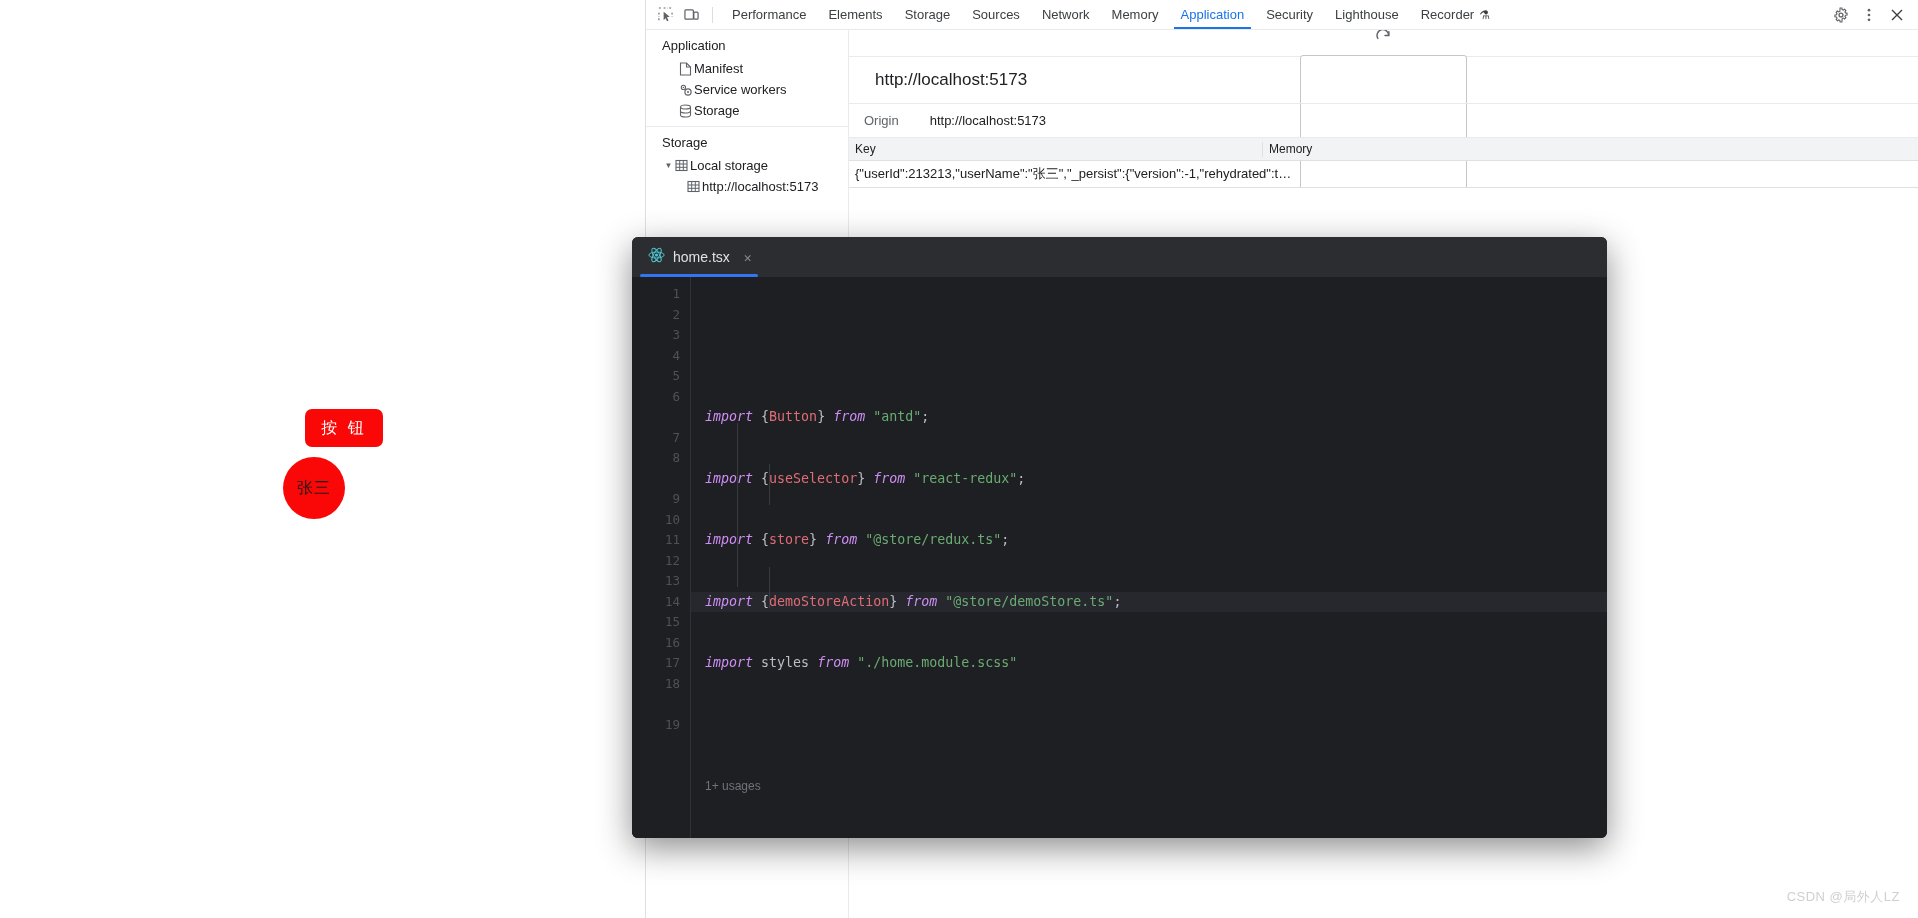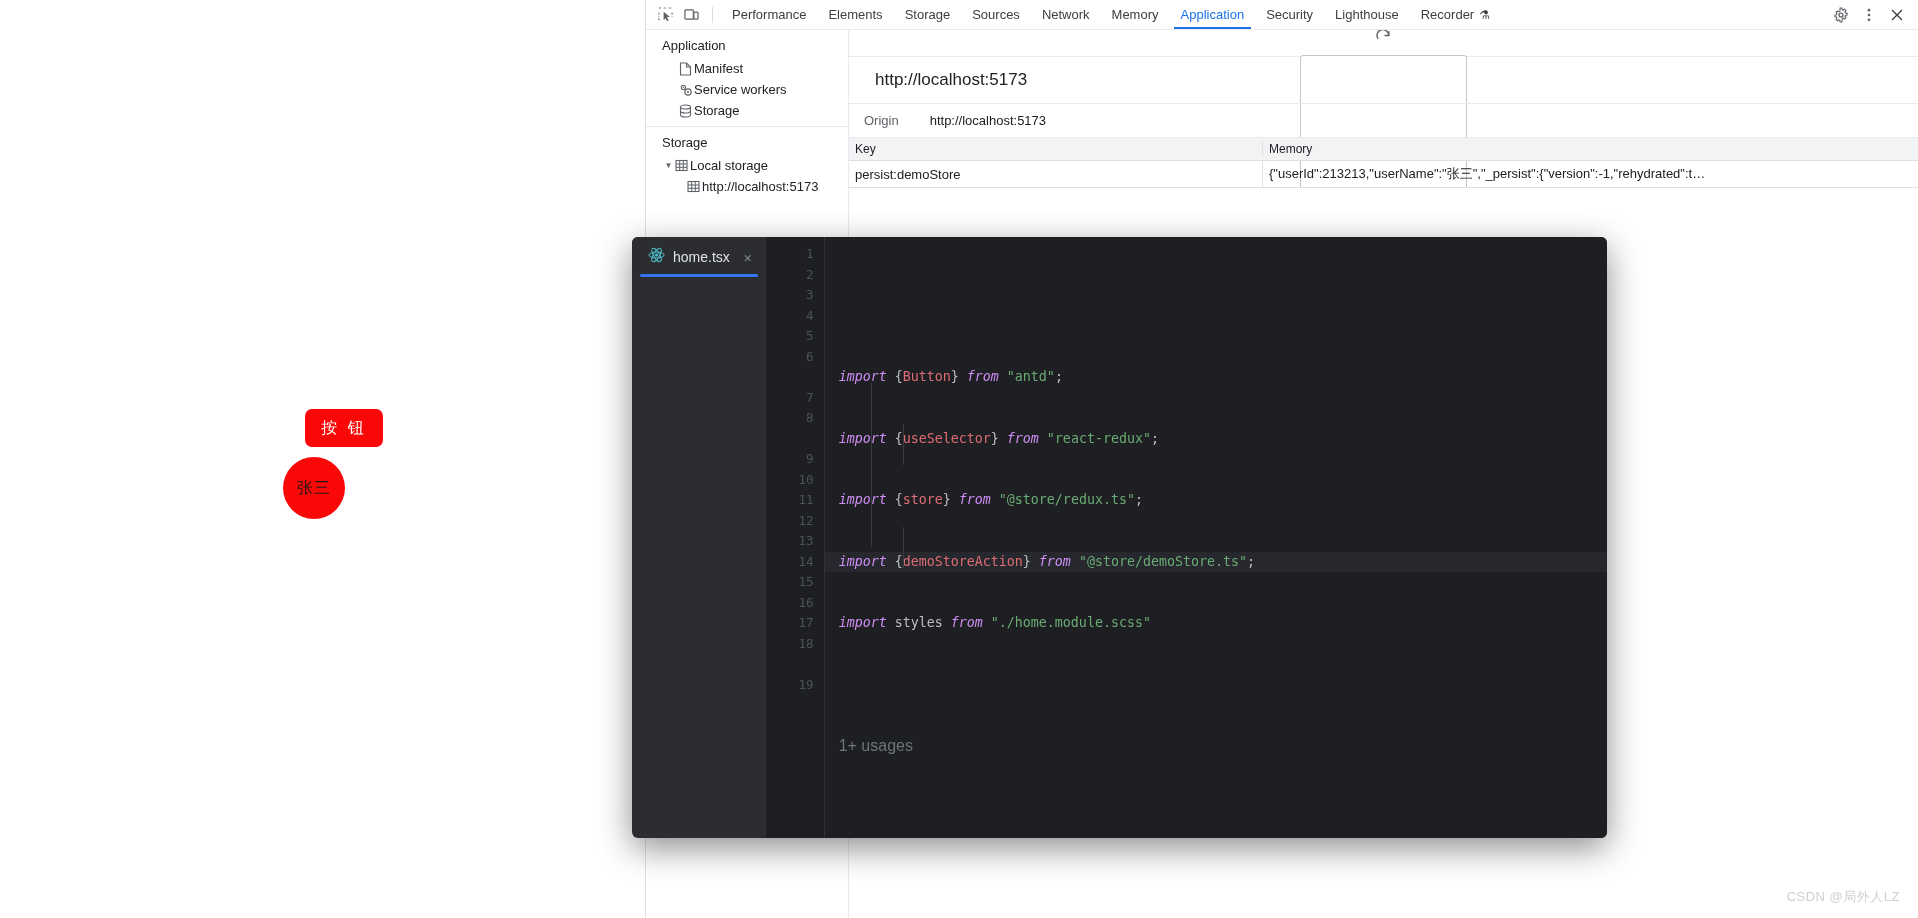--- a/index.html
+++ b/index.html
@@ -121,21 +121,21 @@
   .kv-row .c1 { width:414px; padding-left:6px; border-right:1px solid #e0e0e0; height:27px; display:flex; align-items:center; overflow:hidden; }
   .kv-row .c2 { flex:1; padding-left:6px; white-space:nowrap; overflow:hidden; text-overflow:ellipsis; }
 
   .kv-fill { flex:1; background:#fff; }
 
   
   .editor {
     position:absolute; left:632px; top:237px; width:975px; height:601px;
     background:#2b2d30; border-radius:6px;
     box-shadow:0 10px 34px rgba(0,0,0,.45);
-    overflow:hidden; display:flex; flex-direction:row;
+    overflow:hidden; display:flex; flex-direction:column;
     font-family:"DejaVu Sans Mono", monospace;
   }
   .ed-tabbar { height:40px; min-height:40px; background:#2b2d30; display:flex; align-items:stretch; }
   .ed-tab {
     display:flex; align-items:center; gap:8px; padding:0 14px 0 16px;
     position:relative; cursor:pointer;
   }
   .ed-tab::after { content:''; position:absolute; left:8px; right:8px; bottom:0; height:3px; background:#3574f0; border-radius:2px; }
   .ed-tab-label { font-size:14px; color:#dfe1e5; font-family:"Liberation Sans", sans-serif; }
   .ed-tab-close { font-size:13px; color:#868a91; margin-left:6px; }
@@ -146,21 +146,21 @@
   }
   .gutter .ln { height:20.5px; line-height:20.5px; padding-right:10px; position:relative; }
   .gutter .ln.blank { color:transparent; }
   .code {
     flex:1; padding-top:7px; padding-left:14px; font-size:13.3px;
     line-height:20.5px; color:#bcbec4; white-space:pre; overflow:hidden;
     border-left:1px solid #303134; position:relative;
   }
   .code .row { height:20.5px; }
   .code .row.hl { background:#26282e; margin-left:-14px; padding-left:14px; }
-  .usages { color:#6f737a; font-size:16px; font-family:"Liberation Sans", sans-serif; }
+  .usages { color:#6f737a; font-size:12px; font-family:"Liberation Sans", sans-serif; }
   .guide { position:absolute; width:1px; background:#393b40; }
 
   
   .kw   { color:#cf8ef6; font-style:italic; }
   .brc  { color:#bcbec4; }
   .ident{ color:#e06c75; }
   .str  { color:#6aab73; }
   .plain{ color:#bcbec4; }
 
   .watermark {
@@ -337,21 +337,20 @@
           <span class="k">Origin</span>
           <span class="v">http://localhost:5173</span>
         </div>
 
         <div class="kv-table">
           <div class="kv-head">
             <div class="c1">Key</div>
             <div class="c2">Memory</div>
           </div>
           <div class="kv-row">
-            <div class="c1">persist:demoStore</div>
             <div class="c2">{"userId":213213,"userName":"张三","_persist":{"version":-1,"rehydrated":t…</div>
           </div>
         </div>
 
         <div class="kv-fill"></div>
       </div>
     </div>
   </div>
 
   <div class="editor">

